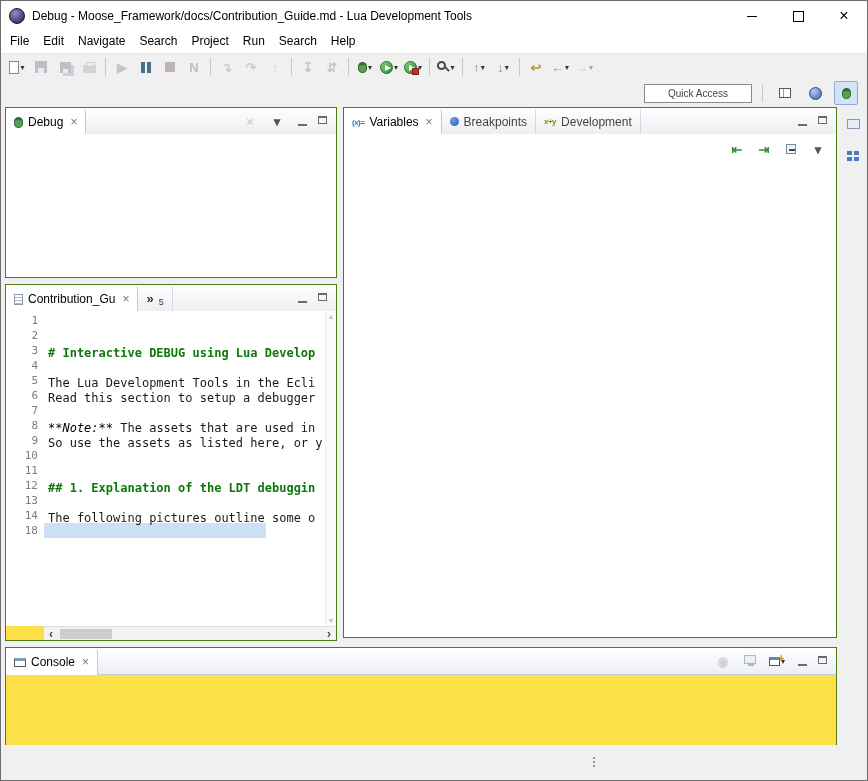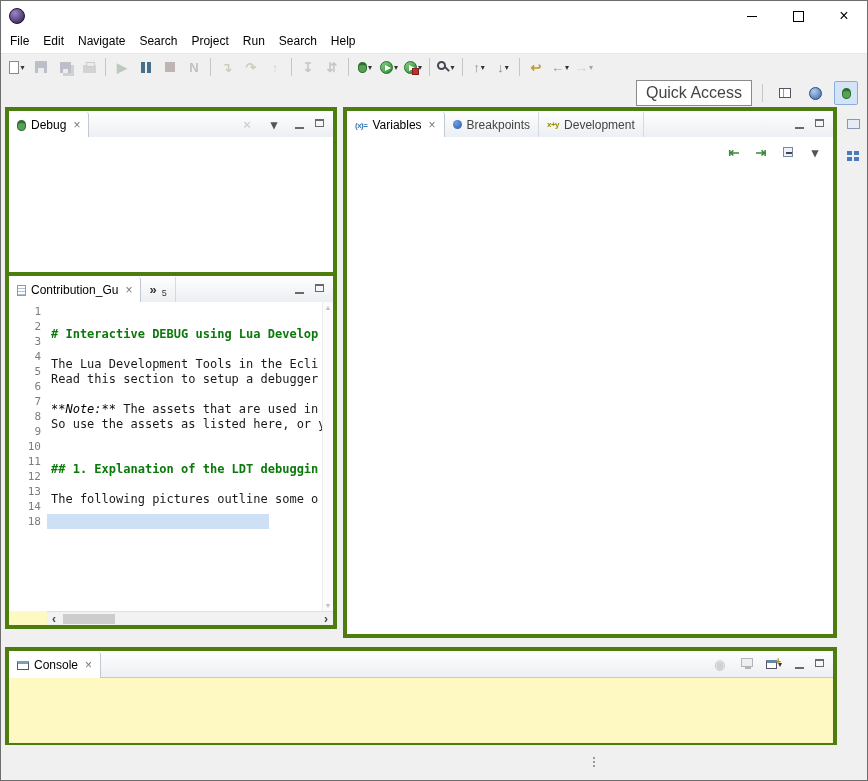--- a/index.html
+++ b/index.html
@@ -19,21 +19,21 @@
 
   
   .menubar{height:22px;background:#fff;display:flex;align-items:flex-start;padding-left:2px;border-bottom:1px solid #e8e8e8;}
   .menu-item{padding:3px 7px;}
   .tb1{height:26px;display:flex;align-items:center;padding-left:4px;background:#f0f0f0;}
   .tb2{height:26px;display:flex;align-items:center;justify-content:flex-end;background:#f0f0f0;padding-right:8px;gap:6px;}
   .tbi{min-width:22px;height:22px;display:inline-flex;align-items:center;justify-content:center;margin:0 1px;position:relative;}
   .tbi .dd{font-size:8px;color:#333;margin-left:1px;}
   .dis{opacity:.4;filter:grayscale(70%);}
   .tsep{width:1px;height:18px;background:#c6c6c6;margin:0 4px;display:inline-block;}
-  .qa{border:1px solid #8a8a8a;background:#fff;color:#444;font-size:16px;padding:3px 9px;}
+  .qa{border:1px solid #8a8a8a;background:#fff;color:#444;font-size:10px;padding:3px 23px;}
   .persp-active{background:#d4e4f6;border:1px solid #88aede;border-radius:2px;}
 
   
   .ic{display:inline-block;position:relative;box-sizing:border-box;}
   .k-glyph{font-size:13px;line-height:15px;font-weight:bold;}
   .k-page{width:10px;height:13px;background:#fff;border:1px solid #8a8a8a;}
   .k-floppy{width:12px;height:12px;background:#6277b8;}
   .k-floppy::after{content:"";position:absolute;left:3px;bottom:0;width:6px;height:5px;background:#e8e8e8;}
   .k-floppy2{width:11px;height:11px;background:#6277b8;box-shadow:3px 3px 0 #93a3cf;}
   .k-floppy2::after{content:"";position:absolute;left:3px;bottom:0;width:5px;height:4px;background:#e8e8e8;}
@@ -61,23 +61,23 @@
   .k-tray1{width:13px;height:10px;border:1px solid #8898b0;background:#e6ecf6;}
   .k-tray2{width:5px;height:4px;background:#4a7ac0;box-shadow:7px 0 0 #4a7ac0,0 6px 0 #4a7ac0,7px 6px 0 #4a7ac0;margin:0 8px 6px 0;}
   .k-doc{width:9px;height:11px;border:1px solid #8a9ab0;background:#fff;
     background-image:repeating-linear-gradient(to bottom,transparent 0 2px,#b0c0d0 2px 3px);}
   .k-dot{width:9px;height:9px;border-radius:50%;background:radial-gradient(circle at 35% 30%,#6aa0e0,#2a5ab0);}
   .k-win{width:12px;height:9px;border:1px solid #556;border-top:3px solid #78a0b8;background:#fff;}
   .tabic-text{font-size:8px;font-weight:bold;letter-spacing:-0.5px;}
 
   
   .workbench{position:absolute;top:104px;left:0;right:0;bottom:35px;}
-  .panel{position:absolute;background:#fef9c3;border:4px solid #4d7c0f;box-sizing:border-box;}
+  .panel{position:absolute;background:#fde047;border:1px solid #4d7c0f;box-sizing:border-box;}
   #debug-panel{left:4px;top:2px;width:332px;height:171px;}
-  #editor-panel{left:4px;top:167px;width:332px;height:357px;}
+  #editor-panel{left:4px;top:179px;width:332px;height:357px;}
   #right-panel{left:342px;top:2px;width:494px;height:531px;}
   #console-panel{left:4px;top:542px;width:832px;height:100px;}
   .right-strip{position:absolute;right:1px;top:8px;width:26px;display:flex;flex-direction:column;align-items:center;gap:10px;}
 
   .tabbar{height:26px;display:flex;align-items:flex-end;background:linear-gradient(#fefefe,#eceff3);border-bottom:1px solid #c2c9d4;position:relative;}
   .tab{height:25px;display:flex;align-items:center;padding:0 8px;gap:5px;color:#444;border-right:1px solid #d5dae2;white-space:nowrap;}
   .tab.sel{background:#fff;border-right:1px solid #c2c9d4;margin-bottom:-1px;height:26px;color:#000;border-top-right-radius:3px;}
   .tab-close{font-size:12px;color:#777;margin-left:2px;line-height:10px;}
   .ovf-ch{font-weight:bold;font-size:13px;color:#333;}
   .ovf-n{font-size:9px;color:#333;position:relative;top:3px;}
@@ -87,21 +87,21 @@
   .mm-min::after{content:"";position:absolute;left:4px;bottom:3px;width:9px;height:2px;background:#6a6a6a;}
   .mm-max::after{content:"";position:absolute;left:4px;top:3px;width:9px;height:8px;border:1px solid #6a6a6a;border-top:2px solid #6a6a6a;box-sizing:border-box;}
   .view-content{position:absolute;left:0;right:0;top:26px;bottom:0;background:#fff;}
   .view-toolbar{position:absolute;top:30px;right:6px;display:flex;align-items:center;gap:3px;}
 
   
   #editor-body{position:absolute;left:0;right:0;top:26px;bottom:14px;overflow:hidden;background:#fff;}
   .gutter{position:absolute;left:0;top:0;bottom:0;width:38px;background:#fff;color:#7d7d7d;
     font:11px/15px "DejaVu Sans Mono",monospace;text-align:right;padding:2px 6px 0 0;box-sizing:border-box;}
   .code{position:absolute;left:38px;top:0;right:11px;bottom:0;font:12px/15px "DejaVu Sans Mono",monospace;
-    white-space:pre;overflow:hidden;padding:10px 0 0 4px;}
+    white-space:pre;overflow:hidden;padding:20px 0 0 4px;}
   .codeline{height:15px;position:relative;z-index:1;}
   .pt-heading{color:#0b7a0b;font-weight:bold;}
   .pt-em{font-style:italic;}
   .pt-plain{color:#1a1a1a;}
   .hl{position:absolute;left:0;width:222px;height:15px;background:#cde0f6;z-index:0;}
   .vscroll{position:absolute;right:0;top:26px;bottom:14px;width:11px;background:#fbfbfb;border-left:1px solid #ececec;
     display:flex;flex-direction:column;justify-content:space-between;align-items:center;padding:2px 0;box-sizing:border-box;}
   .vsar{font-size:7px;color:#c0c0c0;}
   .hscroll{position:absolute;left:38px;right:0;bottom:0;height:14px;background:#f2f2f2;border-top:1px solid #e0e0e0;
     display:flex;align-items:center;box-sizing:border-box;}
@@ -117,20 +117,21 @@
   .statusbar{position:absolute;left:0;right:0;bottom:0;height:35px;background:#f0f0f0;}
   .grip{position:absolute;left:592px;top:12px;width:2px;height:2px;background:#999;box-shadow:0 4px 0 #999,0 8px 0 #999;}
 </style>
 </head>
 <body>
 
 <div class="window">
 
   <div class="titlebar">
     <span class="app-icon"></span>
+    <span class="title-text">Debug - Moose_Framework/docs/Contribution_Guide.md - Lua Development Tools</span>
     <div class="win-controls">
       <div class="win-btn">
           <span class="wb-min"></span>
         </div>
       <div class="win-btn">
           <span class="wb-max"></span>
         </div>
       <div class="win-btn">
           <span class="wb-close">×</span>
         </div>

